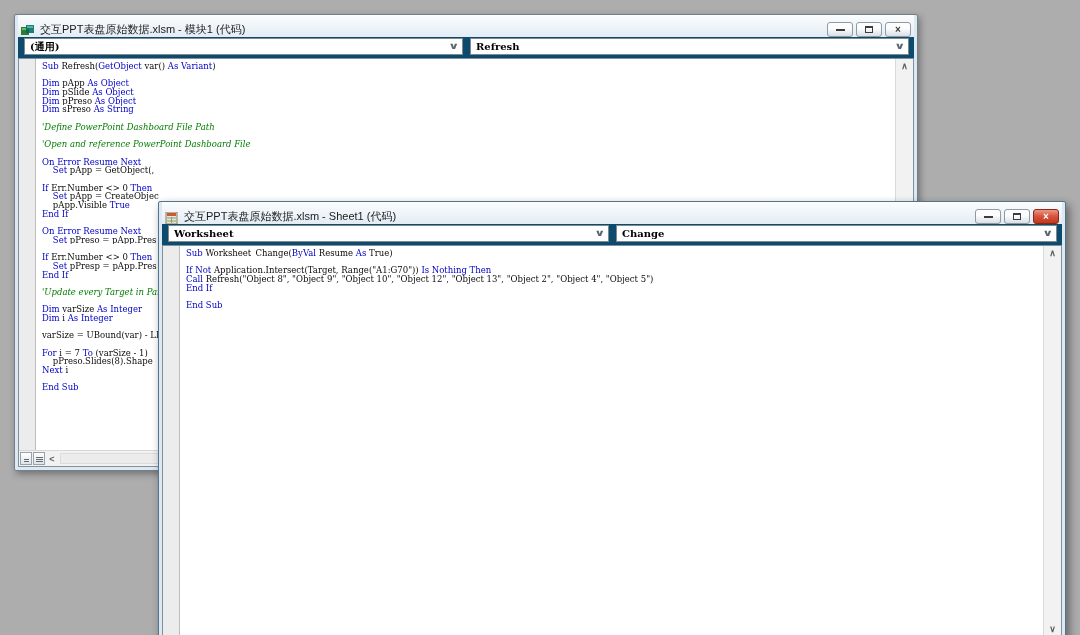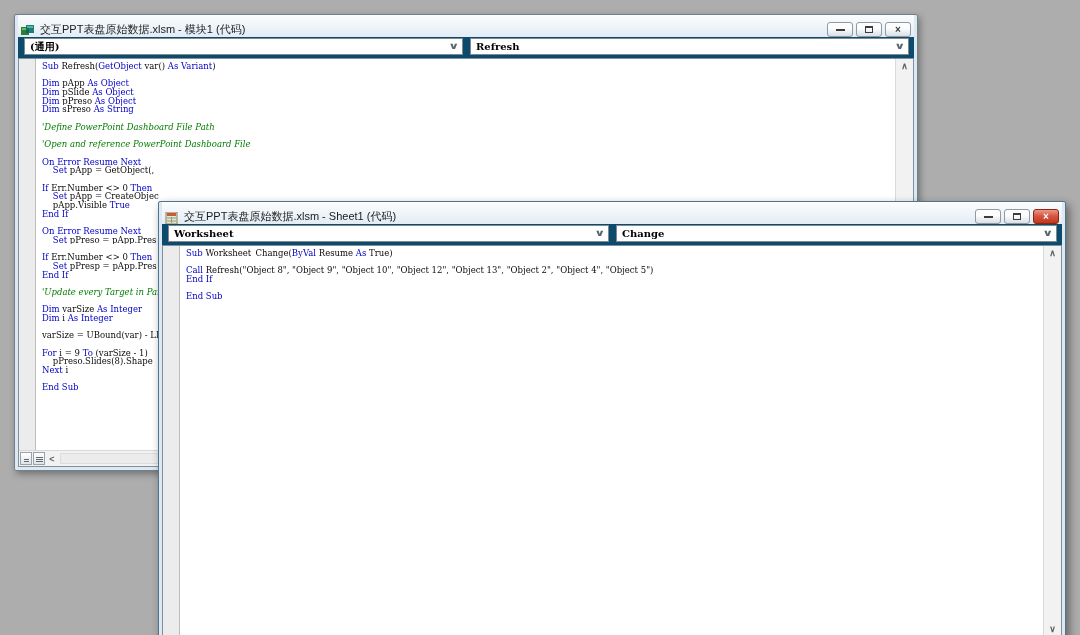--- a/index.html
+++ b/index.html
@@ -128,21 +128,21 @@
           <div class="code-line"><span class="c-id">    </span><span class="c-kw">Set</span><span class="c-id"> pPresp = pApp.Pres</span></div>
           <div class="code-line"><span class="c-kw">End If</span></div>
           <div class="code-line"></div>
           <div class="code-line"><span class="c-cm">'Update every Target in Par</span></div>
           <div class="code-line"></div>
           <div class="code-line"><span class="c-kw">Dim</span><span class="c-id"> varSize </span><span class="c-kw">As</span><span class="c-id"> </span><span class="c-kw">Integer</span></div>
           <div class="code-line"><span class="c-kw">Dim</span><span class="c-id"> i </span><span class="c-kw">As</span><span class="c-id"> </span><span class="c-kw">Integer</span></div>
           <div class="code-line"></div>
           <div class="code-line"><span class="c-id">varSize = UBound(var) - LB</span></div>
           <div class="code-line"></div>
-          <div class="code-line"><span class="c-kw">For</span><span class="c-id"> i = 9 </span><span class="c-kw">To</span><span class="c-id"> (varSize - 1)</span></div>
+          <div class="code-line"><span class="c-kw">For</span><span class="c-id"> i = 7 </span><span class="c-kw">To</span><span class="c-id"> (varSize - 1)</span></div>
           <div class="code-line"><span class="c-id">    pPreso.Slides(8).Shape</span></div>
           <div class="code-line"><span class="c-kw">Next</span><span class="c-id"> i</span></div>
           <div class="code-line"></div>
           <div class="code-line"><span class="c-kw">End Sub</span></div>
         </div>
       <div class="vscroll">
         <span class="scroll-arrow">∧</span>
         <span class="scroll-arrow">∨</span>
       </div>
     </div>
@@ -194,20 +194,21 @@
       <span>Change</span>
       <span class="combo-arrow">∨</span>
     </div>
   </div>
   <div class="code-panel">
     <div class="code-main">
       <div class="margin-bar"></div>
       <div class="code-content">
           <div class="code-line"><span class="c-kw">Sub</span><span class="c-id"> Worksheet_Change(</span><span class="c-kw">ByVal</span><span class="c-id"> Resume </span><span class="c-kw">As</span><span class="c-id"> True)</span></div>
           <div class="code-line"></div>
+          <div class="code-line"><span class="c-kw">If</span><span class="c-id"> </span><span class="c-kw">Not</span><span class="c-id"> Application.Intersect(Target, Range("A1:G70")) </span><span class="c-kw">Is</span><span class="c-id"> </span><span class="c-kw">Nothing</span><span class="c-id"> </span><span class="c-kw">Then</span></div>
           <div class="code-line"><span class="c-kw">Call</span><span class="c-id"> Refresh("Object 8", "Object 9", "Object 10", "Object 12", "Object 13", "Object 2", "Object 4", "Object 5")</span></div>
           <div class="code-line"><span class="c-kw">End If</span></div>
           <div class="code-line"></div>
           <div class="code-line"><span class="c-kw">End Sub</span></div>
         </div>
       <div class="vscroll">
         <span class="scroll-arrow">∧</span>
         <span class="scroll-arrow">∨</span>
       </div>
     </div>

